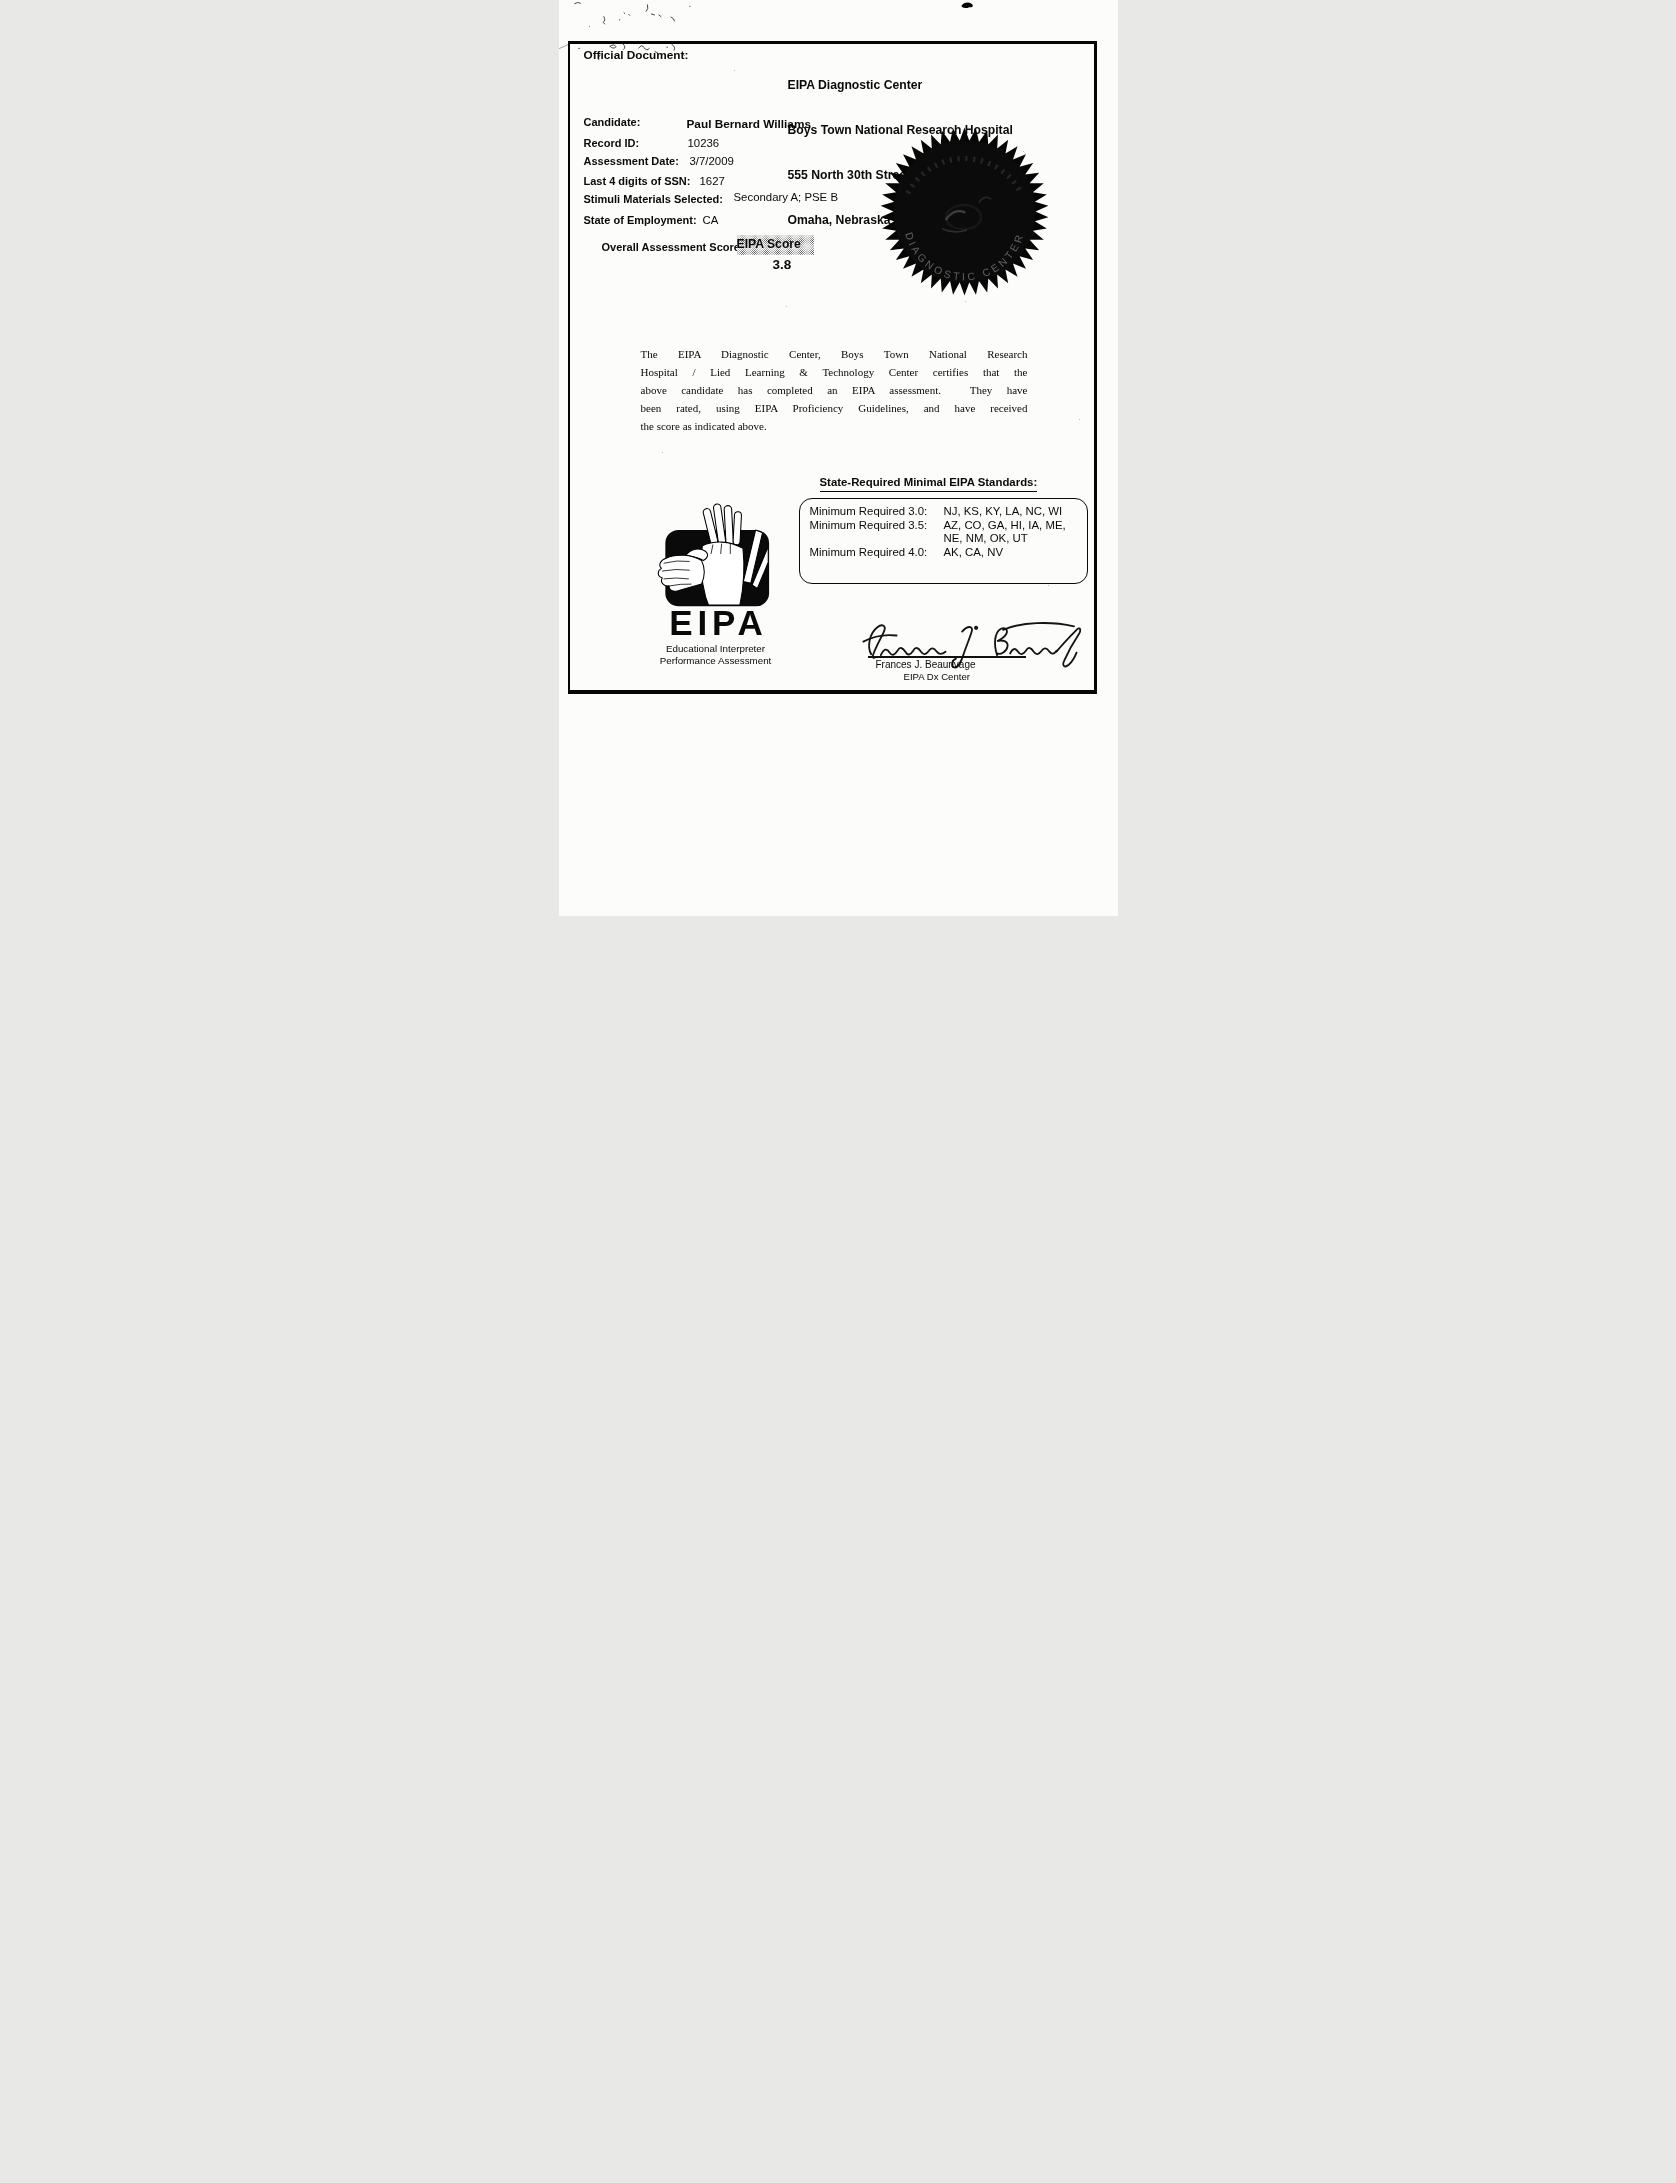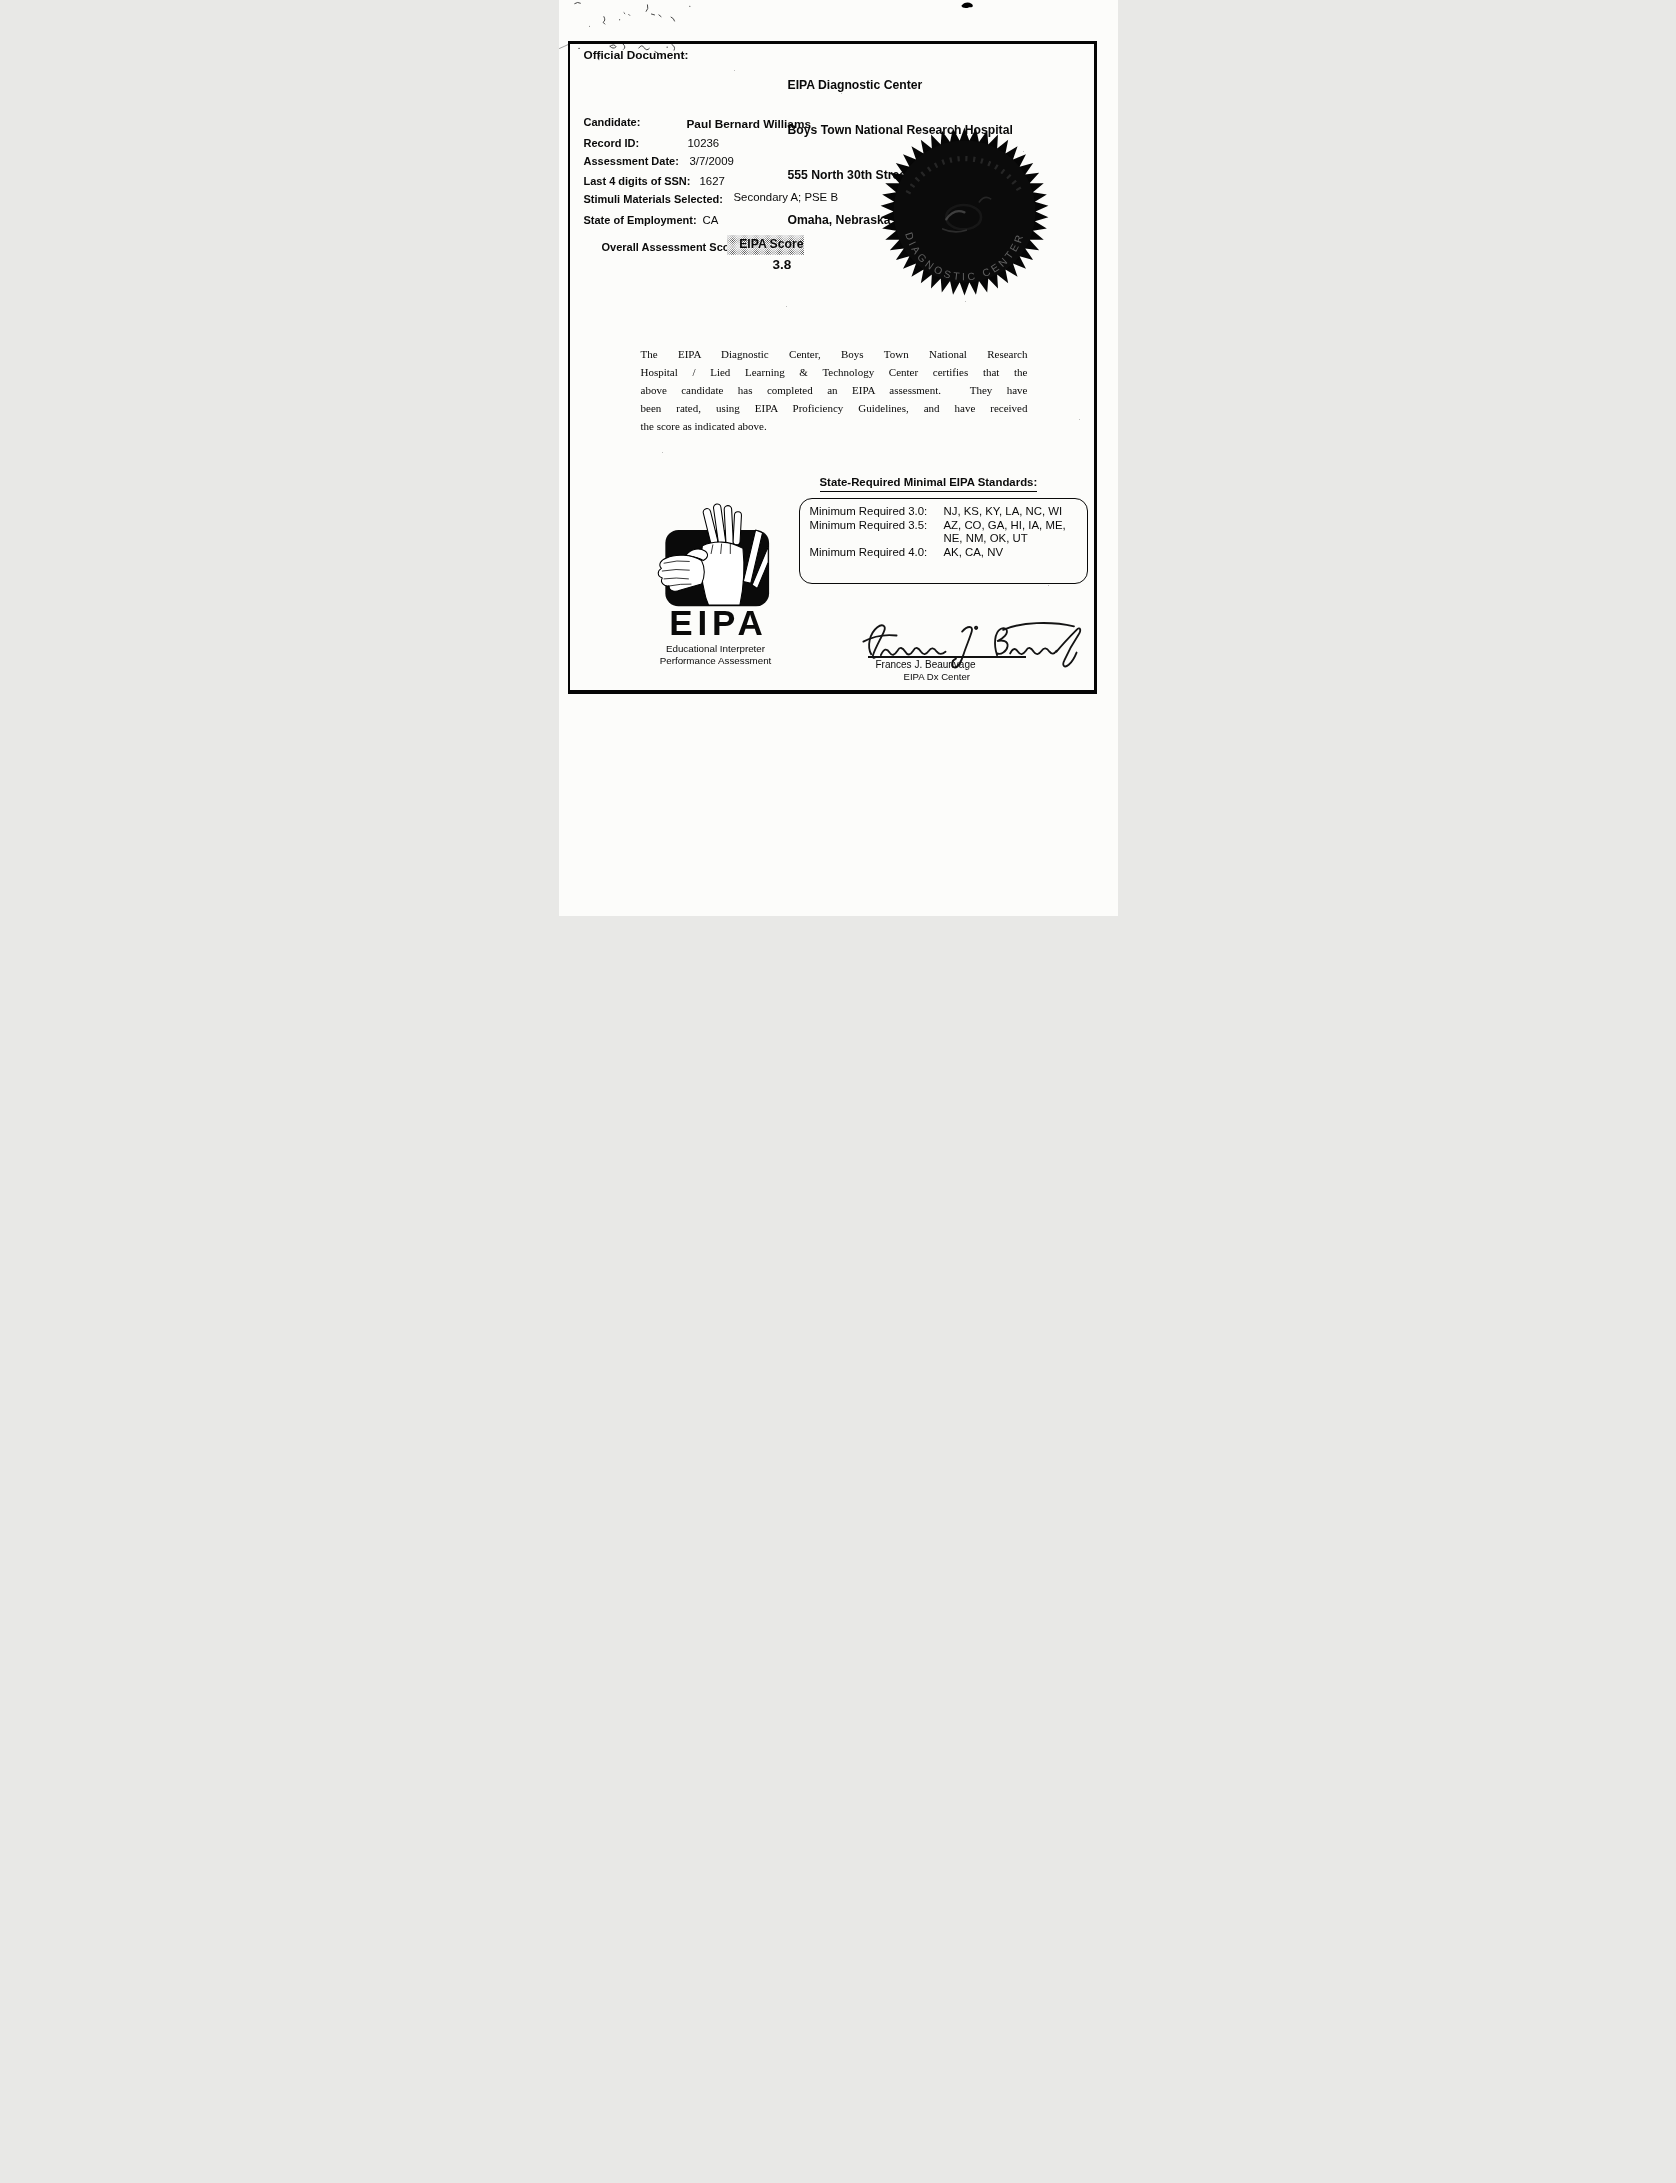--- a/index.html
+++ b/index.html
@@ -29,22 +29,22 @@
   .rvalue{position:absolute;top:0.4px;font-size:11px;white-space:pre;}
   #row-candidate{top:116px;} #row-candidate .rvalue{left:103px;top:1.3px;font-weight:bold;font-size:11.8px;}
   #row-record{top:137px;}    #row-record .rvalue{left:104px;font-size:11.4px;}
   #row-assess{top:155px;}    #row-assess .rvalue{left:106px;font-size:11.4px;}
   #row-ssn{top:175px;}       #row-ssn .rvalue{left:116px;font-size:11.4px;}
   #row-stimuli{top:193px;}   #row-stimuli .rvalue{left:150px;top:-1.7px;font-size:11.4px;}
   #row-state{top:214px;}     #row-state .rvalue{left:119px;font-size:11.4px;}
   #row-score-label{top:241px;margin-left:18px;}
   
   .score-badge{
-    left:168px;top:235px;width:77px;height:19.6px;
-    text-align:right;line-height:19.6px;font-weight:bold;font-size:12.2px;
+    left:178px;top:235px;width:77px;height:19.6px;
+    text-align:left;line-height:19.6px;font-weight:bold;font-size:12.2px;
     background-color:#fbfbfb;
     background-image:
       radial-gradient(circle,#3e3e3e 0.5px, rgba(0,0,0,0) 0.7px),
       radial-gradient(circle,#4a4a4a 0.5px, rgba(0,0,0,0) 0.6px);
     background-size:2.2px 2.2px,2.2px 2.2px;
     background-position:0 0,1.1px 1.1px;
   }
   .score-value{left:185px;top:257px;width:77px;text-align:center;font-weight:bold;font-size:13.5px;}
   
   .para{left:82px;top:345px;width:387px;font-family:"Liberation Serif",serif;font-size:11px;color:#070707;}

